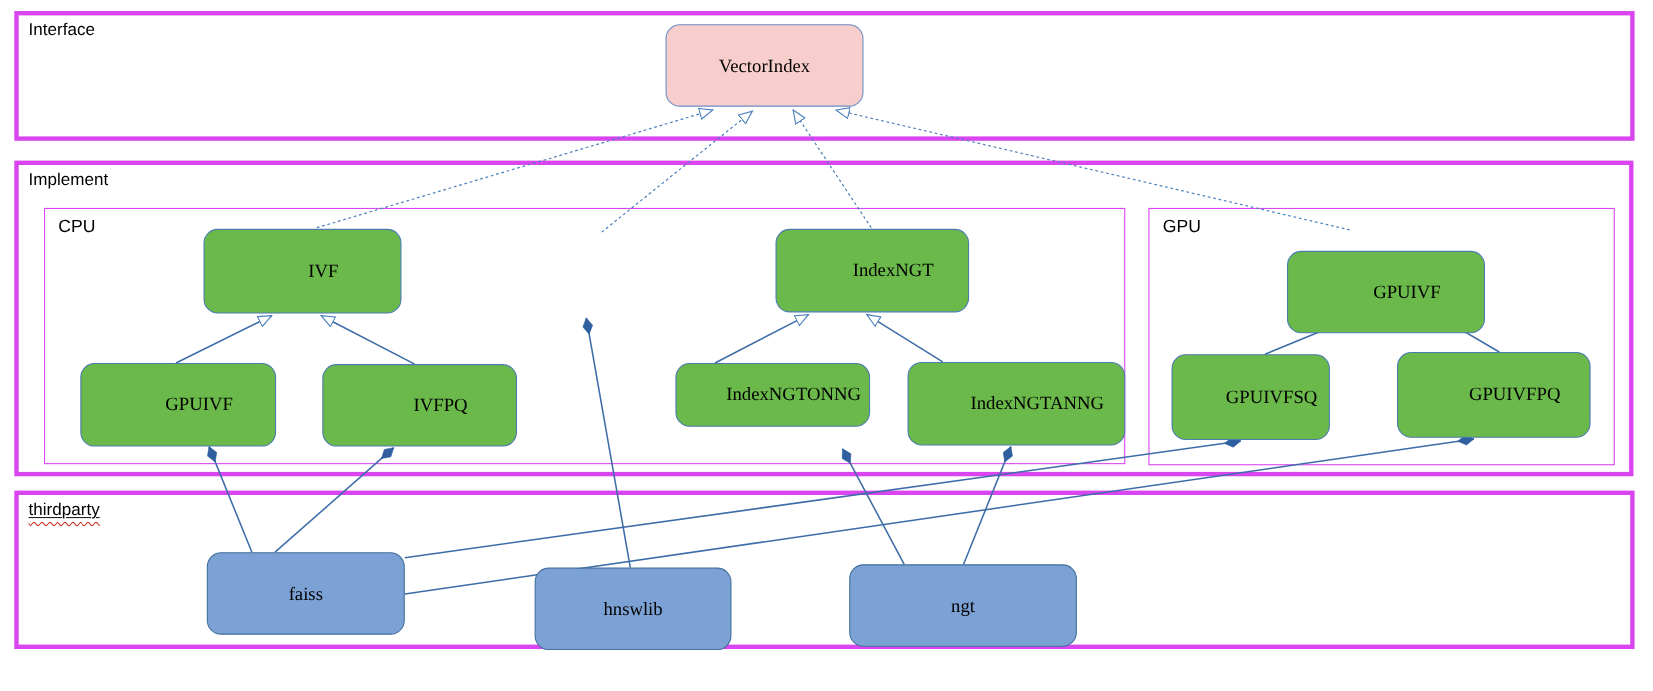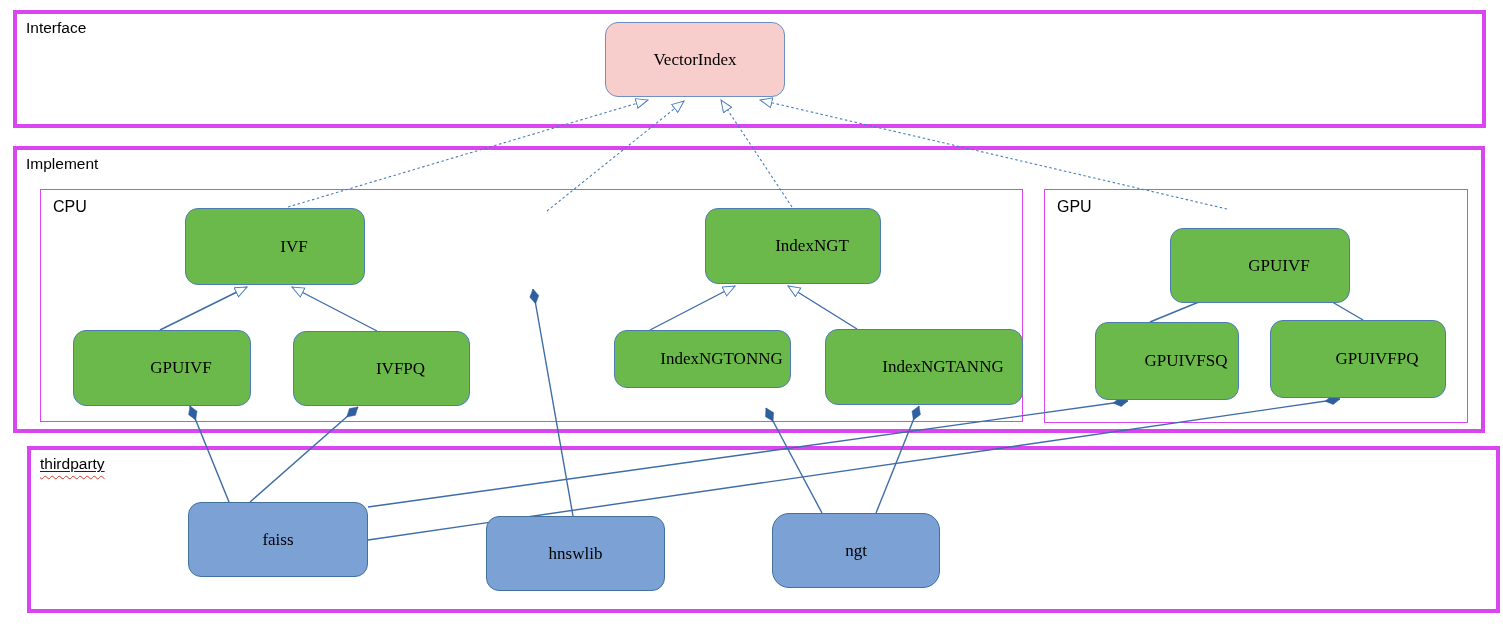--- a/index.html
+++ b/index.html
@@ -61,21 +61,21 @@
     </div>
     <div class="container" style="left: 13px; top: 146px; width: 1472px; height: 287px;">
       <span class="ctr-label">Implement</span>
     </div>
     <div class="container container--inner" style="left: 40px; top: 189px; width: 983px; height: 233px;">
       <span class="ctr-label">CPU</span>
     </div>
     <div class="container container--inner" style="left: 1044px; top: 189px; width: 424px; height: 234px;">
       <span class="ctr-label">GPU</span>
     </div>
-    <div class="container" style="left: 27px; top: 446px; width: 1473px; height: 167px;">
+    <div class="container" style="left: 13px; top: 446px; width: 1473px; height: 144px;">
       <span class="ctr-label misspelled"><span class="underlined">thirdparty</span></span>
     </div>
     <div class="node node--interface" style="left: 605px; top: 22px; width: 180px; height: 75px;">
       <span>VectorIndex</span>
     </div>
     <div class="node node--impl" style="left: 185px; top: 208px; width: 180px; height: 77px;">
       <span>IVF</span>
     </div>
     <div class="node node--impl" style="left: 705px; top: 208px; width: 176px; height: 76px;">
       <span>IndexNGT</span>
@@ -88,28 +88,28 @@
     </div>
     <div class="node node--impl" style="left: 293px; top: 331px; width: 177px; height: 75px;">
       <span>IVFPQ</span>
     </div>
     <div class="node node--impl" style="left: 614px; top: 330px; width: 177px; height: 58px;">
       <span>IndexNGTONNG</span>
     </div>
     <div class="node node--impl" style="left: 825px; top: 329px; width: 198px; height: 76px;">
       <span>IndexNGTANNG</span>
     </div>
-    <div class="node node--impl" style="left: 1065px; top: 322px; width: 144px; height: 78px; margin-left: 30px;">
+    <div class="node node--impl" style="left: 1065px; top: 322px; width: 144px; height: 78px;">
       <span>GPUIVFSQ</span>
     </div>
     <div class="node node--impl" style="left: 1270px; top: 320px; width: 176px; height: 78px;">
       <span>GPUIVFPQ</span>
     </div>
     <div class="node node--thirdparty" style="left: 188px; top: 502px; width: 180px; height: 75px;">
       <span>faiss</span>
     </div>
     <div class="node node--thirdparty" style="left: 486px; top: 516px; width: 179px; height: 75px;">
       <span>hnswlib</span>
     </div>
-    <div class="node node--thirdparty" style="left: 772px; top: 513px; width: 168px; height: 75px; border-radius: 17px;">
+    <div class="node node--thirdparty" style="left: 772px; top: 513px; width: 207px; height: 75px;">
       <span>ngt</span>
     </div>
   </div>
 
 </body></html>

